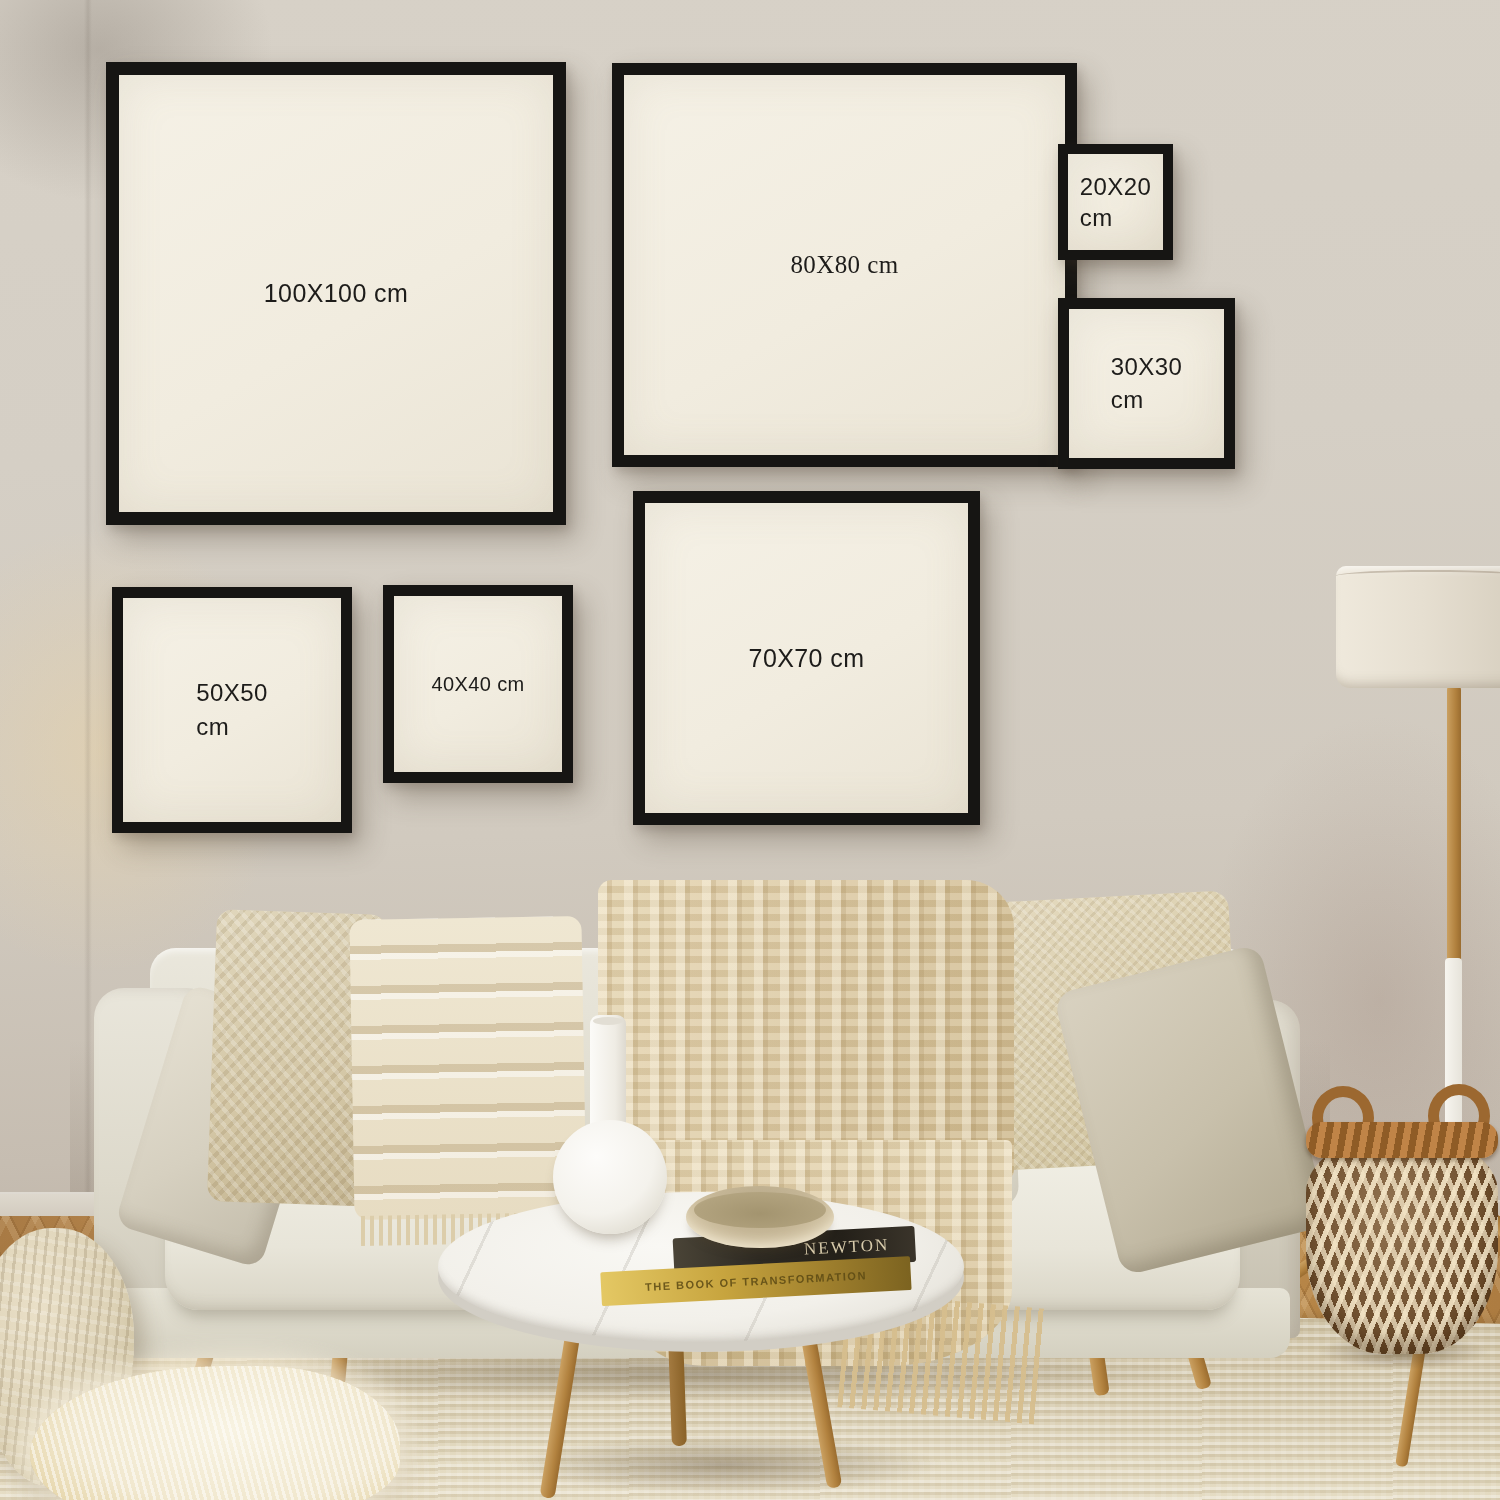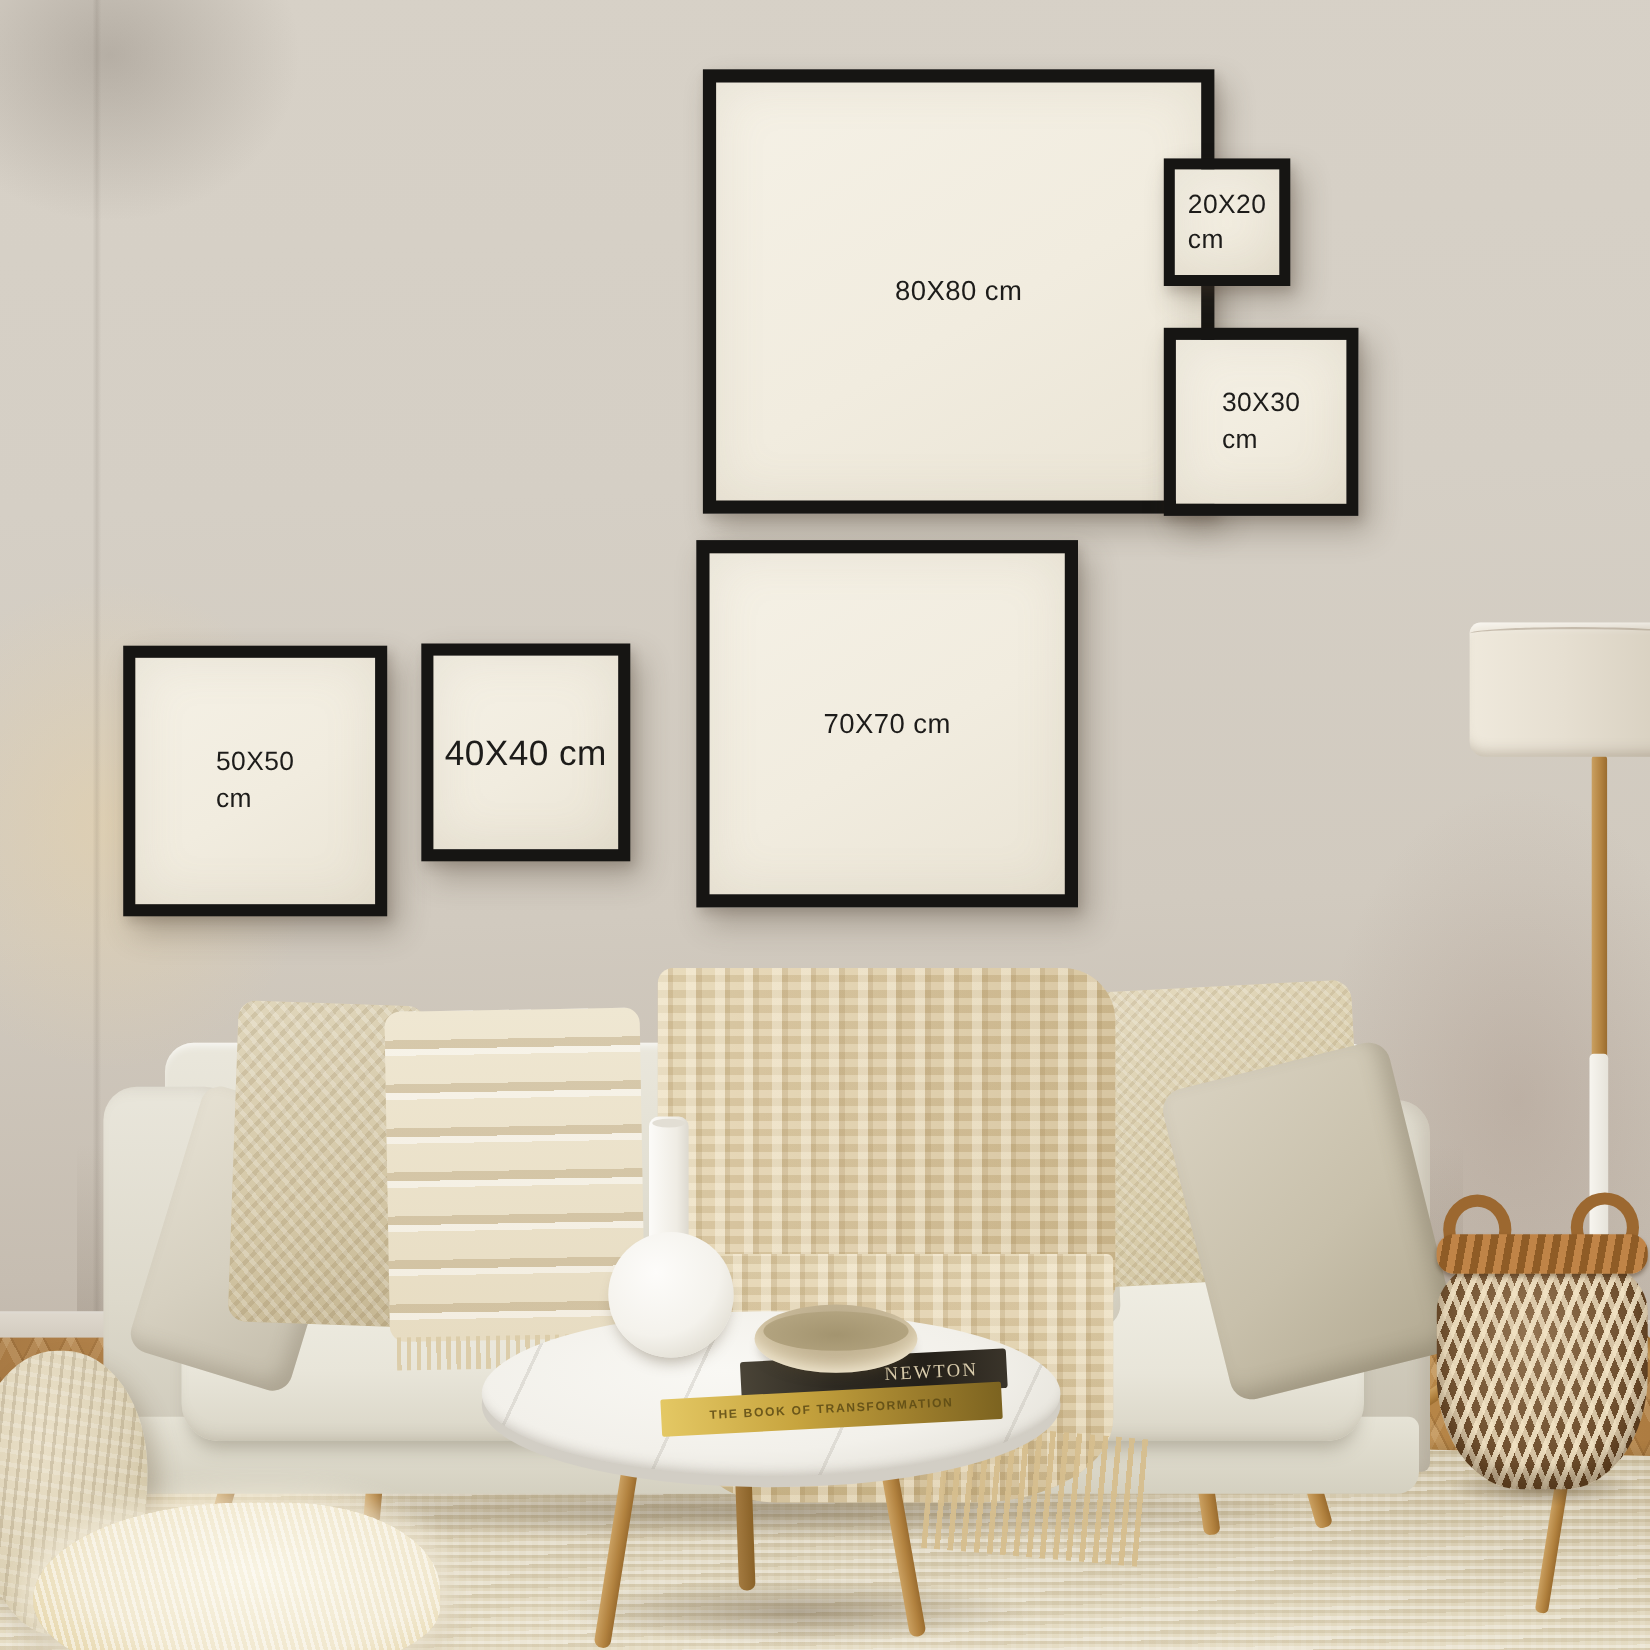--- a/index.html
+++ b/index.html
@@ -42,29 +42,29 @@
   
   .frame{position:absolute;z-index:10;box-sizing:border-box;border:12px solid #161513;
     background:linear-gradient(150deg,#f5f1e6 0%,#f1ecdf 55%,#eae4d5 100%);
     box-shadow:10px 14px 26px rgba(70,58,45,.32),3px 5px 9px rgba(70,58,45,.18);
     display:flex;align-items:center;justify-content:center;}
   .frame::after{content:"";position:absolute;inset:0;box-shadow:inset 0 0 46px rgba(150,132,105,.14);}
   .frame-label{position:relative;z-index:1;font-size:25px;font-weight:500;color:#1d1c1a;
     letter-spacing:.4px;text-align:left;line-height:1.45;}
   .frame-label span{display:block;}
   .f100{left:106px;top:62px;width:460px;height:463px;border-width:13px;}
-  .f80 {left:639px;top:63px;width:465px;height:404px;}
+  .f80 {left:612px;top:63px;width:465px;height:404px;font-family:Liberation Serif, serif;}
   .f20 {left:1058px;top:144px;width:115px;height:116px;border-width:10px;}
   .f20 .frame-label{font-size:24px;line-height:1.3;}
   .f30 {left:1058px;top:298px;width:177px;height:171px;border-width:11px;}
   .f30 .frame-label{font-size:24px;line-height:1.35;}
   .f50 {left:112px;top:587px;width:240px;height:246px;border-width:11px;}
   .f50 .frame-label{font-size:24px;line-height:1.4;}
   .f40 {left:383px;top:585px;width:190px;height:198px;border-width:11px;}
-  .f40 .frame-label{font-size:32px;}
+  .f40 .frame-label{font-size:20px;}
   .f70 {left:633px;top:491px;width:347px;height:334px;}
   .f61 {left:1017px;top:490px;width:298px;height:297px;}
   
   .lamp-shade{position:absolute;z-index:6;left:1336px;top:566px;width:190px;height:122px;
     border-radius:10px 10px 14px 14px;
     background:linear-gradient(90deg,#efe9dc 0%,#e6dfd1 45%,#d6cebe 100%);
     box-shadow:inset 0 10px 10px -8px rgba(255,255,255,.8),inset 0 -12px 12px -8px rgba(120,105,85,.35);}
   .lamp-shade::before{content:"";position:absolute;left:0;top:4px;width:100%;height:10px;border-radius:50%;
     border-top:2px solid rgba(150,135,115,.45);}
   .wood{background:linear-gradient(90deg,#caa061 0%,#b2823f 60%,#9a6c2f 100%);}
@@ -219,20 +219,26 @@
     <div class="wall-corner-line"></div>
     <div class="wall-sofa-shadow"></div>
   </div>
 
   <div class="baseboard left"></div>
   <div class="baseboard right"></div>
   <div class="wood-floor"></div>
   <div class="rug"></div>
   <div class="rug-glow"></div>
 
+  <div class="frame f100">
+    <div class="frame-label">
+      <span>100X100 cm</span>
+      <span></span>
+    </div>
+  </div>
   <div class="frame f80">
     <div class="frame-label">
       <span>80X80 cm</span>
       <span></span>
     </div>
   </div>
   <div class="frame f20">
     <div class="frame-label">
       <span>20X20</span>
       <span>cm</span>

